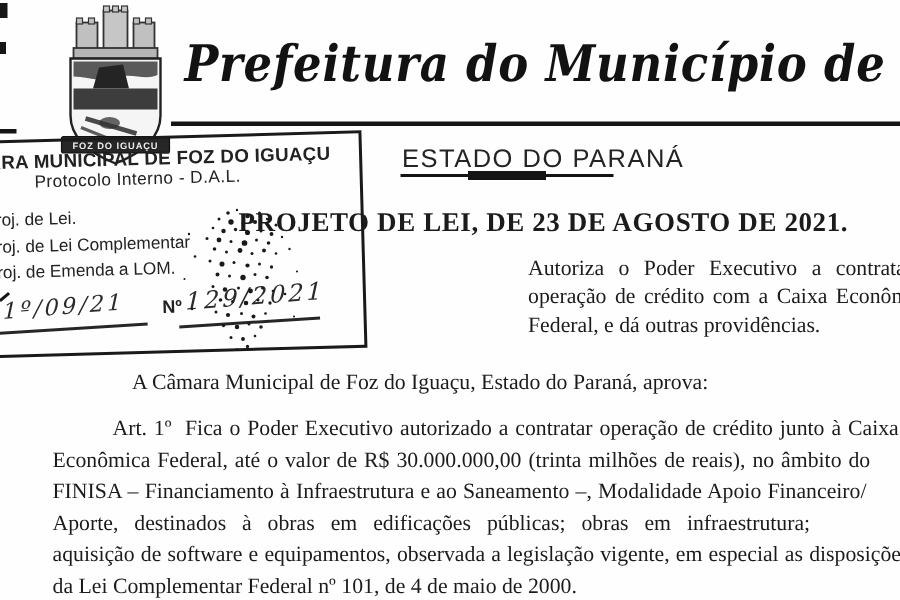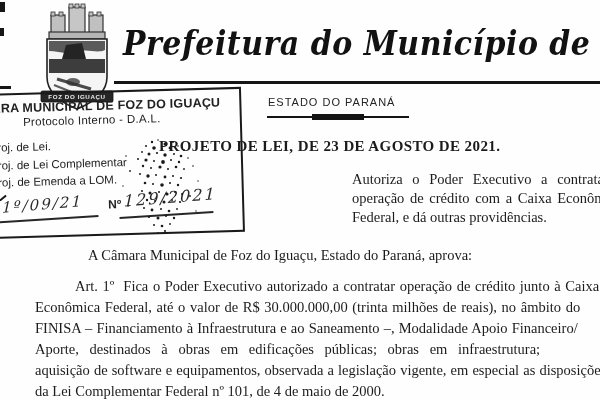--- a/index.html
+++ b/index.html
@@ -37,30 +37,30 @@
   .date-rule    { position:absolute; left:48px;  top:124px; width:104px; height:2px; background:#262626; transform:rotate(-2deg); }
   .stamp-no-lbl { position:absolute; left:162px; top:105px; font-weight:bold; font-size:12px; }
   .stamp-number { position:absolute; left:178px; top:97px;  font-size:16px; }
   .number-rule  { position:absolute; left:173px; top:123px; width:94px; height:2px; background:#262626; transform:rotate(-2deg); }
 
   .ink-stamp { position:absolute; left:118px; top:136px; width:100px; height:102px; z-index:5; }
 
   
   .estado {
     position:absolute; left:268px; top:96px; z-index:1;
-    font-family:"Liberation Sans", sans-serif; font-size:11px; letter-spacing:1px;
+    font-family:"Liberation Sans", sans-serif; font-size:17px; letter-spacing:1px;
     color:#242424; white-space:nowrap;
   }
   .estado-rule { position:absolute; left:267px; top:114px; width:142px; height:6px; display:flex; align-items:center; z-index:1; }
   .estado-rule .thin  { flex:1; height:2px; background:#141414; }
   .estado-rule .thick { width:52px; height:5.5px; background:#141414; }
 
   .law-title {
     position:absolute; left:159px; top:138px; z-index:4;
-    font-weight:bold; font-size:15px; letter-spacing:0.4px; white-space:nowrap;
+    font-weight:bold; font-size:18px; letter-spacing:0.4px; white-space:nowrap;
   }
 
   
   .ementa { position:absolute; left:352px; top:170px; font-size:14.5px; line-height:19px; z-index:1; }
   .ementa div { white-space:nowrap; }
   .ws6 { word-spacing:6px; } .ws2 { word-spacing:2px; } .ws0 { word-spacing:0; }
 
   
   .body-text { position:absolute; left:35px; top:245px; font-size:14.5px; line-height:21px; z-index:1; width:760px; }
   .body-text div { white-space:nowrap; }

